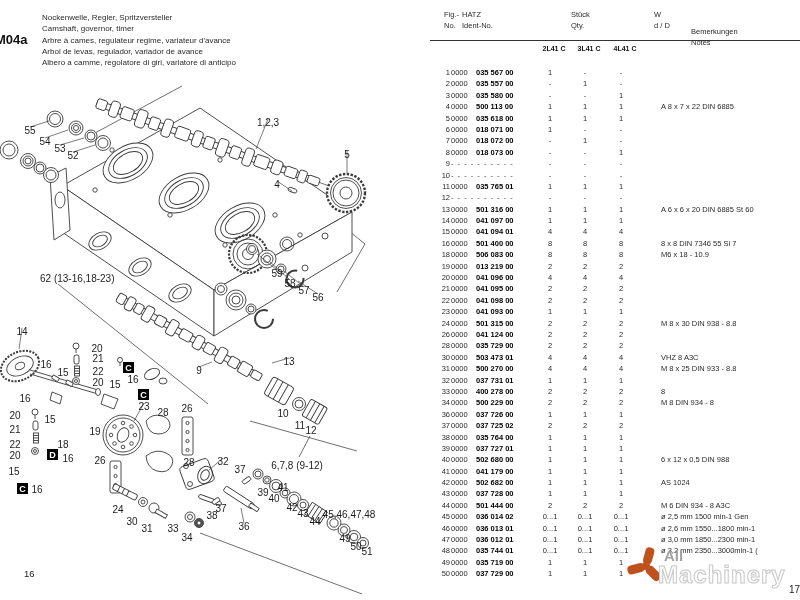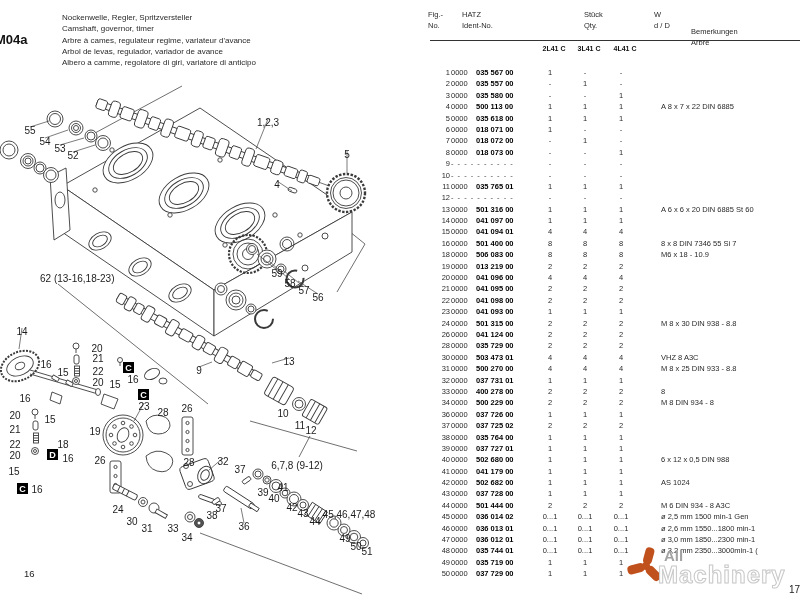--- a/index.html
+++ b/index.html
@@ -2,27 +2,27 @@
 <html><head>
 <meta charset="utf-8">
 <style>
   html,body{margin:0;padding:0;}
   .page{
     position:relative; width:800px; height:600px; background:#ffffff;
     font-family:"Liberation Sans", sans-serif; color:#222; overflow:hidden;
   }
   
   .m04a{position:absolute; left:-5px; top:32px; font-size:13px; font-weight:bold; color:#111;}
-  .titles{position:absolute; left:42px; top:12px; font-size:8px; line-height:11.3px; color:#2a2a2a; white-space:nowrap;margin-left:20px;}
+  .titles{position:absolute; left:42px; top:12px; font-size:8px; line-height:11.3px; color:#2a2a2a; white-space:nowrap;}
   
   #diag{position:absolute; left:0; top:0; width:430px; height:600px;}
   
   .tablewrap{position:absolute; left:428px; top:0; width:372px; height:600px; font-size:7.5px; color:#2a2a2a;}
   .th{position:absolute; top:10px; line-height:10.5px; white-space:nowrap;}
-  .h-fig{left:0;} .h-hatz{left:34px;} .h-qty{left:156px;} .h-w{left:226px;} .h-notes{left:263px;margin-top:17px;}
+  .h-fig{left:16px;} .h-hatz{left:34px;} .h-qty{left:143px;} .h-w{left:226px;} .h-notes{left:263px;margin-top:17px;}
   .rule{position:absolute; left:2px; top:40px; width:370px; height:1px; background:#333;}
   .subhead{position:absolute; top:45px; left:0; width:372px; height:10px;}
   .subhead span{position:absolute; width:44px; text-align:center; font-weight:bold; font-size:7px; color:#111;}
   .sh1{left:104px;} .sh2{left:139px;} .sh3{left:175px;}
   .rows{position:absolute; left:0; top:67px; width:372px;}
   .row{display:flex; height:11.4px; line-height:11.4px; white-space:nowrap;}
   .c-no{width:22px; text-align:right; flex:none;}
   .c-id{width:78px; margin-left:1px; flex:none;}
   .c-id b{color:#000;}
   .pfx{display:inline-block; width:25px; font-style:normal;}
@@ -446,21 +446,21 @@
     <div class="th h-qty">
       <div>Stück</div>
         <div>Qty.</div>
     </div>
     <div class="th h-w">
       <div>W</div>
         <div>d / D</div>
     </div>
     <div class="th h-notes">
       <div>Bemerkungen</div>
-        <div>Arbre</div>
+        <div>Notes</div>
     </div>
     <div class="rule"></div>
     <div class="subhead">
       <span class="sh1">2L41 C</span>
       <span class="sh2">3L41 C</span>
       <span class="sh3">4L41 C</span>
     </div>
     <div class="rows" id="rows">
         <div class="row">
           <span class="c-no">1</span>

